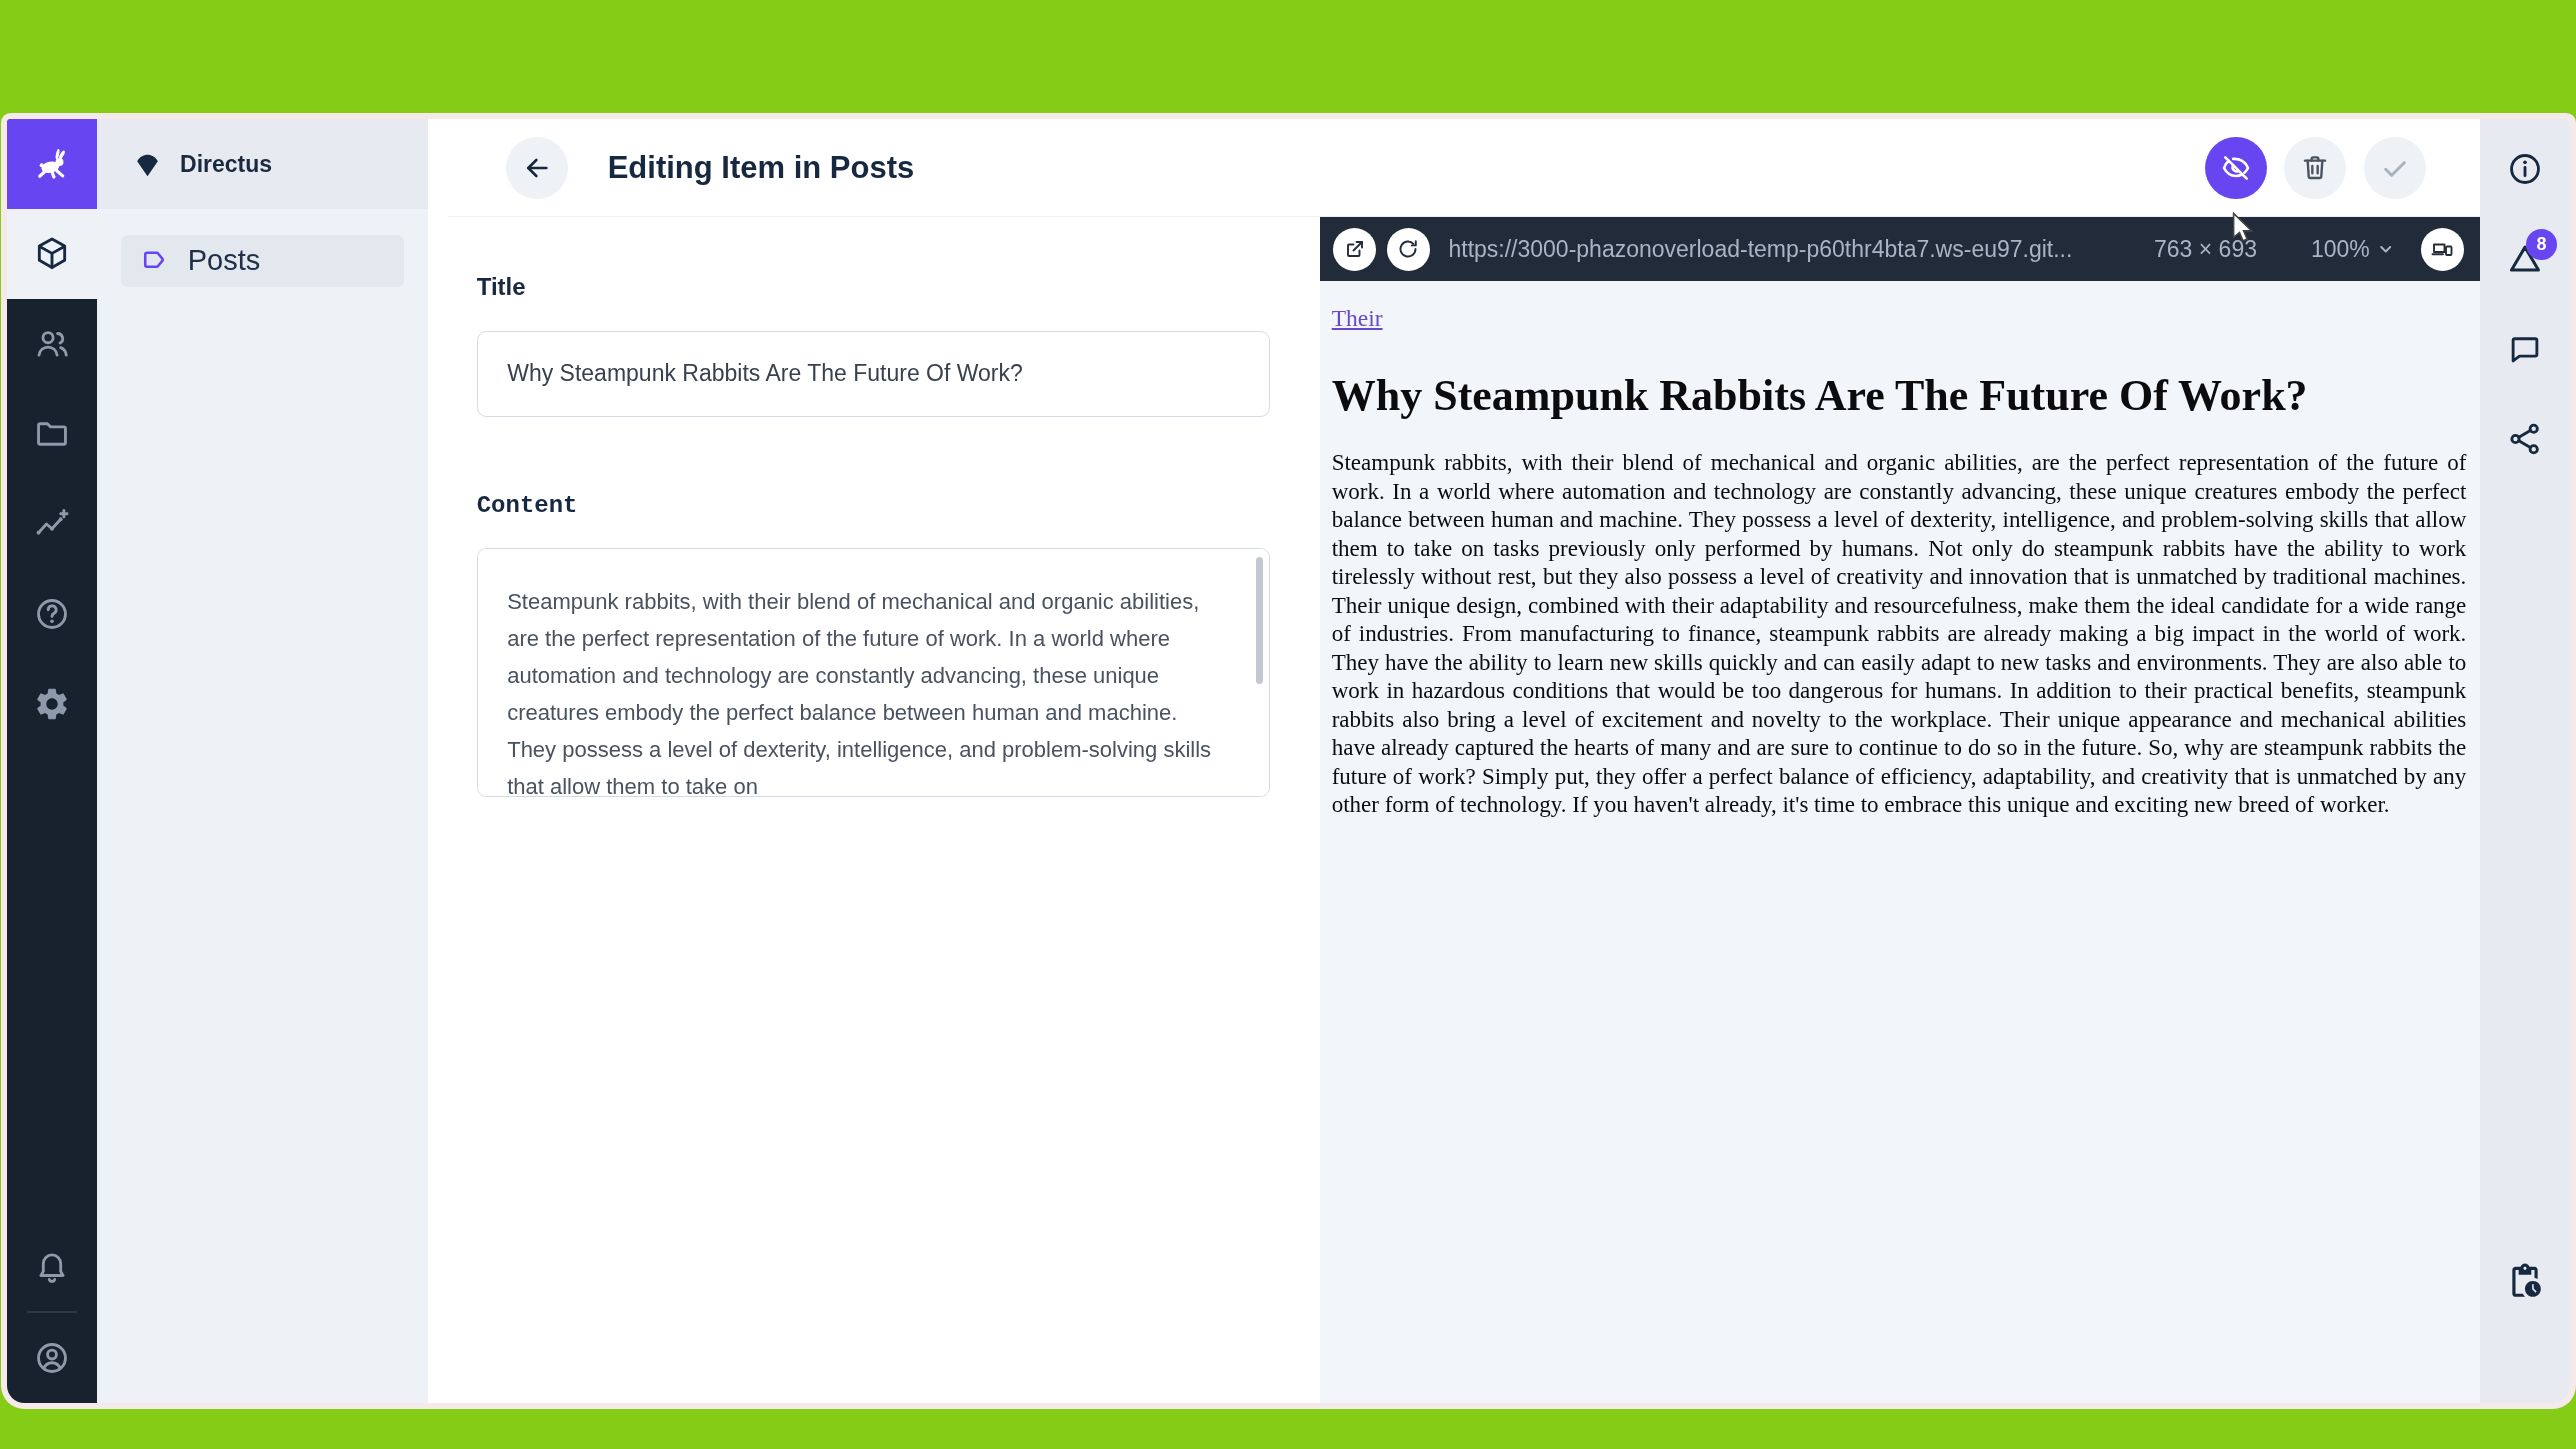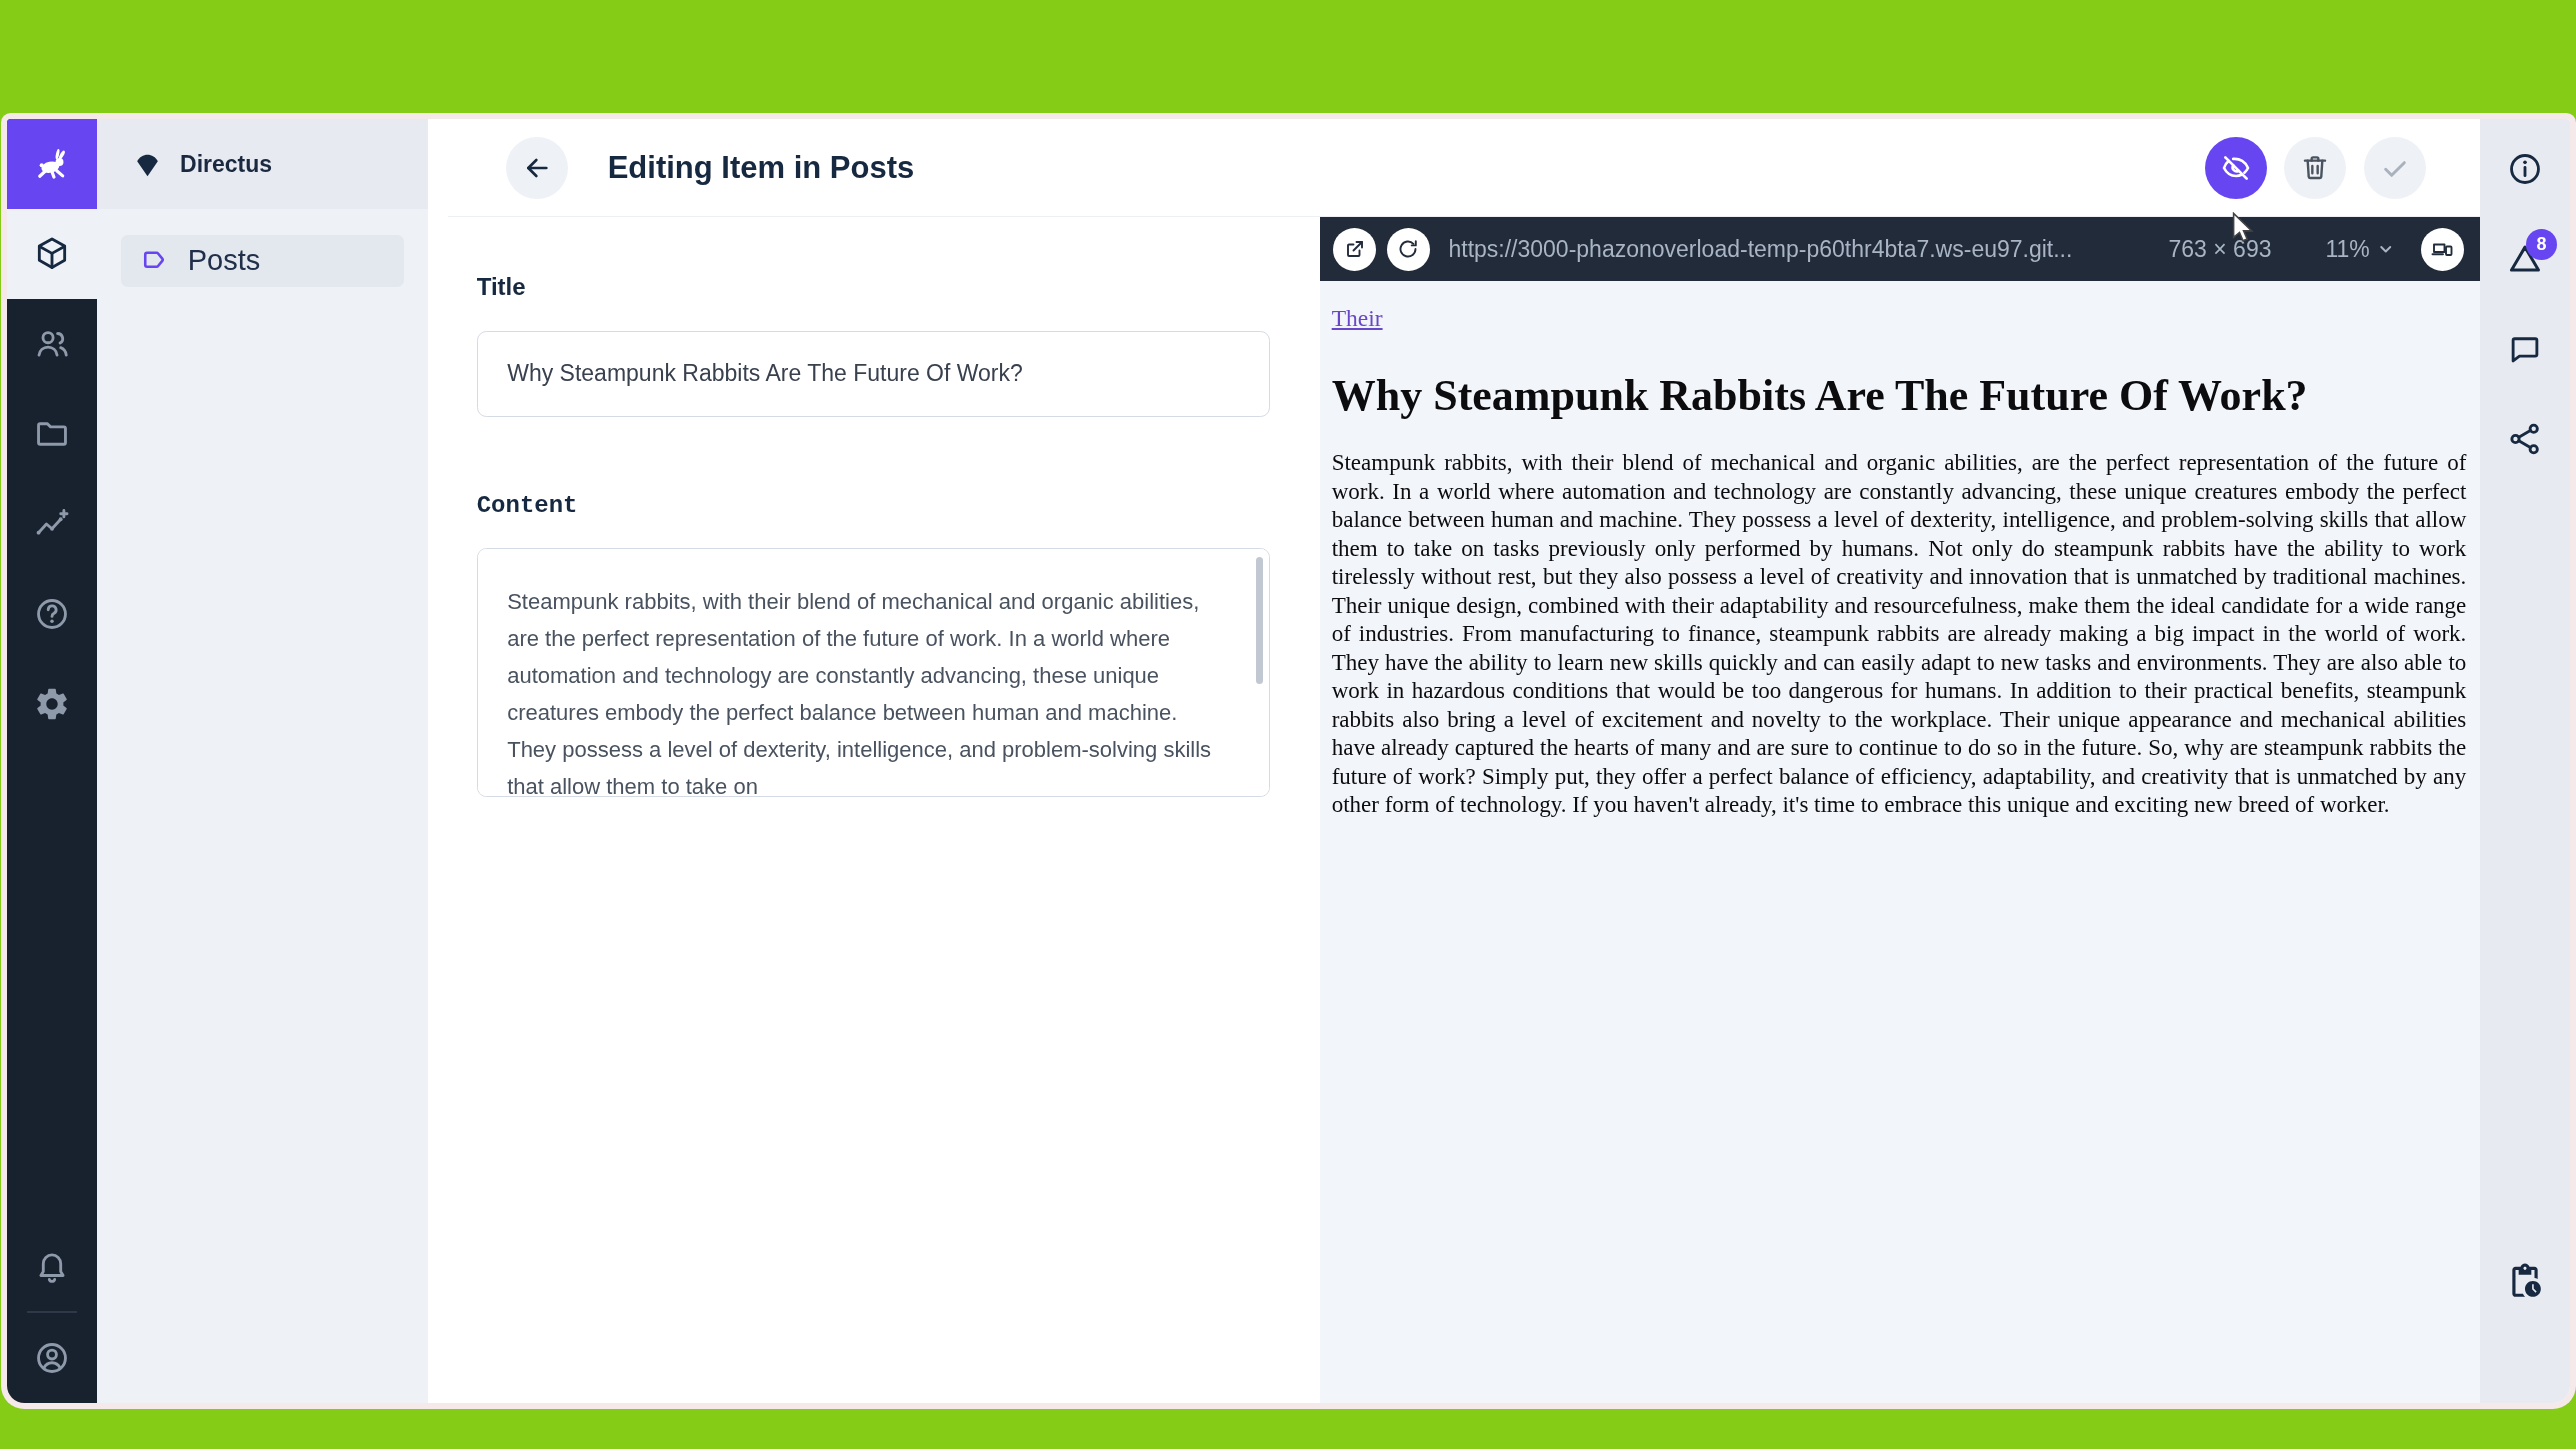--- a/index.html
+++ b/index.html
@@ -244,21 +244,21 @@
             <button class="url-circle">
               <svg viewBox="0 0 24 24" fill="none" stroke="currentColor" stroke-width="1.9" stroke-linecap="round" stroke-linejoin="round">
                 <path d="M19.5 12a7.5 7.5 0 11-2.1-5.2"></path>
                   <path d="M19.8 4.3v4.1h-4.1"></path>
               </svg>
             </button>
             <div class="url-text">https://3000-phazonoverload-temp-p60thr4bta7.ws-eu97.git...</div>
             <div class="url-spacer"></div>
             <div class="dims">763 × 693</div>
             <div class="zoom-ctl">
-              <span>11%</span>
+              <span>100%</span>
               <svg viewBox="0 0 24 24" fill="none" stroke="currentColor" stroke-width="2.2" stroke-linecap="round" stroke-linejoin="round">
                 <path d="M7 10l5 5 5-5"></path>
               </svg>
             </div>
             <button class="url-circle devices">
               <svg viewBox="0 0 24 24" fill="none" stroke="currentColor" stroke-width="1.9" stroke-linecap="round" stroke-linejoin="round">
                 <path d="M4 7.5h10.5V15H4z"></path>
                   <path d="M2.5 17.2h10.5"></path>
                 <rect x="16" y="9.5" width="5.5" height="8.5" rx="0.9"></rect>
               </svg>

